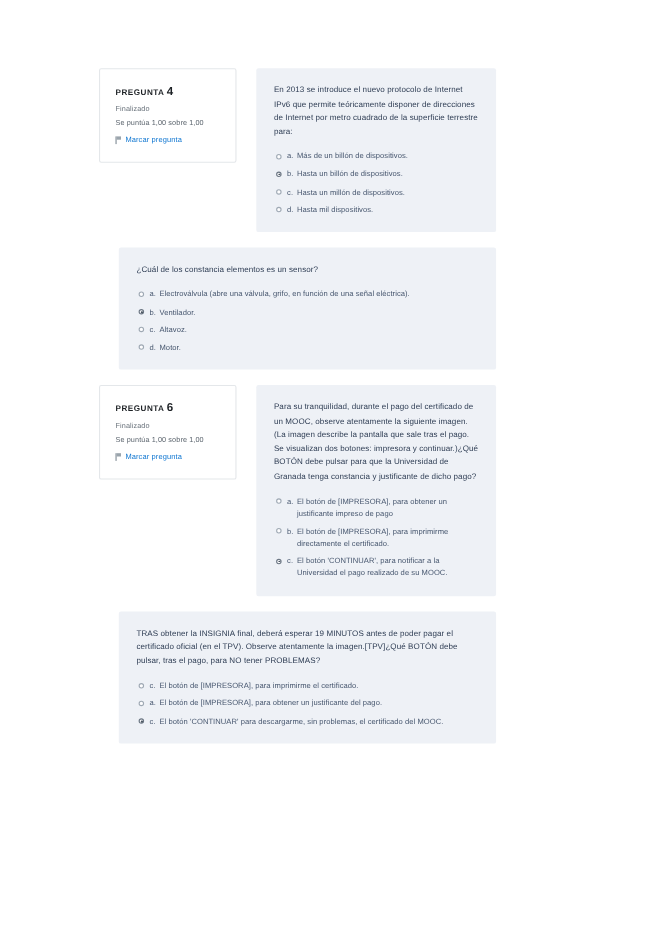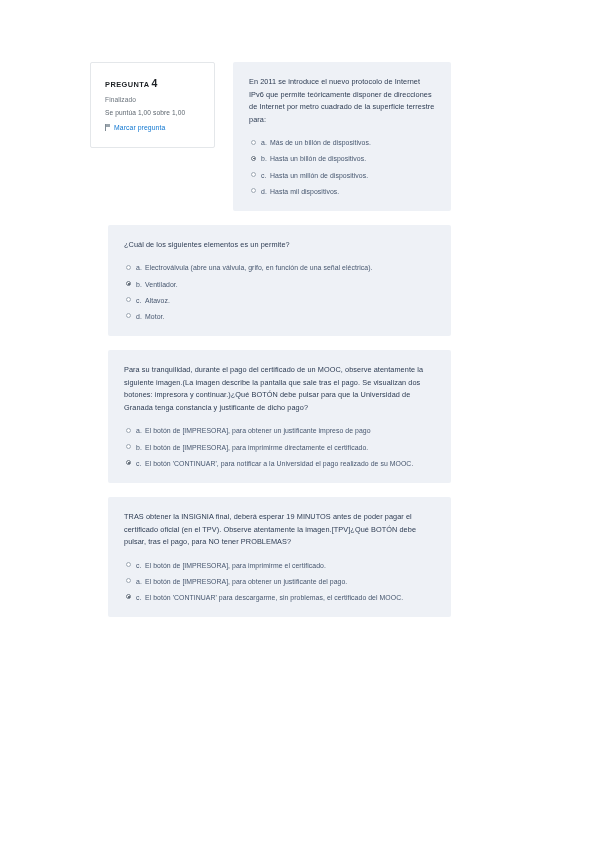--- a/index.html
+++ b/index.html
@@ -148,21 +148,21 @@
         <div class="qinfo">
           <div class="qinfo-head"><span>PREGUNTA</span><span class="qnum">4</span></div>
           <div class="qinfo-state">Finalizado</div>
           <div class="qinfo-grade">Se puntúa 1,00 sobre 1,00</div>
           <div class="qinfo-flag">
             <span class="flag-icon"></span>
             <span>Marcar pregunta</span>
           </div>
         </div>
         <div class="qpanel">
-          <p class="qtext">En 2011 se introduce el nuevo protocolo de Internet IPv6 que permite teóricamente disponer de direcciones de Internet por metro cuadrado de la superficie terrestre para:</p>
+          <p class="qtext">En 2013 se introduce el nuevo protocolo de Internet IPv6 que permite teóricamente disponer de direcciones de Internet por metro cuadrado de la superficie terrestre para:</p>
           <ul class="answers">
             <li class="ans">
               <span class="radio"></span>
               <span class="ans-letter">a.</span>
               <span class="ans-text">Más de un billón de dispositivos.</span>
             </li>
             <li class="ans">
               <span class="radio checked"></span>
               <span class="ans-letter">b.</span>
               <span class="ans-text">Hasta un billón de dispositivos.</span>
@@ -175,21 +175,21 @@
             <li class="ans">
               <span class="radio"></span>
               <span class="ans-letter">d.</span>
               <span class="ans-text">Hasta mil dispositivos.</span>
             </li>
           </ul>
         </div>
       </div>
       <div class="qblock">
         <div class="qpanel">
-          <p class="qtext">¿Cuál de los siguientes elementos es un permite?</p>
+          <p class="qtext">¿Cuál de los constancia elementos es un sensor?</p>
           <ul class="answers">
             <li class="ans">
               <span class="radio"></span>
               <span class="ans-letter">a.</span>
               <span class="ans-text">Electroválvula (abre una válvula, grifo, en función de una señal eléctrica).</span>
             </li>
             <li class="ans">
               <span class="radio checked"></span>
               <span class="ans-letter">b.</span>
               <span class="ans-text">Ventilador.</span>
@@ -201,20 +201,29 @@
             </li>
             <li class="ans">
               <span class="radio"></span>
               <span class="ans-letter">d.</span>
               <span class="ans-text">Motor.</span>
             </li>
           </ul>
         </div>
       </div>
       <div class="qblock">
+        <div class="qinfo">
+          <div class="qinfo-head"><span>PREGUNTA</span><span class="qnum">6</span></div>
+          <div class="qinfo-state">Finalizado</div>
+          <div class="qinfo-grade">Se puntúa 1,00 sobre 1,00</div>
+          <div class="qinfo-flag">
+            <span class="flag-icon"></span>
+            <span>Marcar pregunta</span>
+          </div>
+        </div>
         <div class="qpanel">
           <p class="qtext">Para su tranquilidad, durante el pago del certificado de un MOOC, observe atentamente la siguiente imagen.(La imagen describe la pantalla que sale tras el pago. Se visualizan dos botones: impresora y continuar.)¿Qué BOTÓN debe pulsar para que la Universidad de Granada tenga constancia y justificante de dicho pago?</p>
           <ul class="answers">
             <li class="ans">
               <span class="radio"></span>
               <span class="ans-letter">a.</span>
               <span class="ans-text">El botón de [IMPRESORA], para obtener un justificante impreso de pago</span>
             </li>
             <li class="ans">
               <span class="radio"></span>

